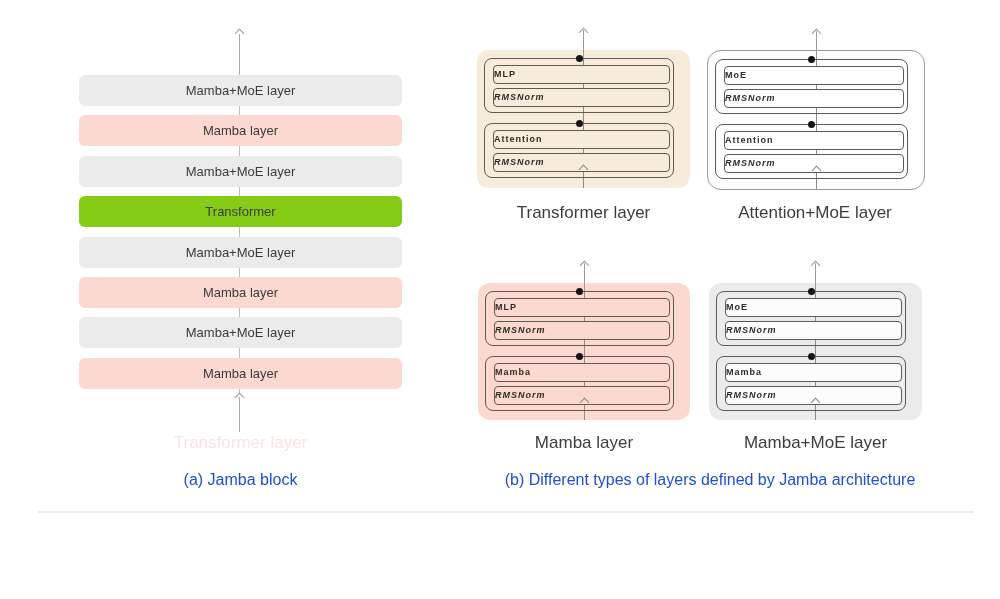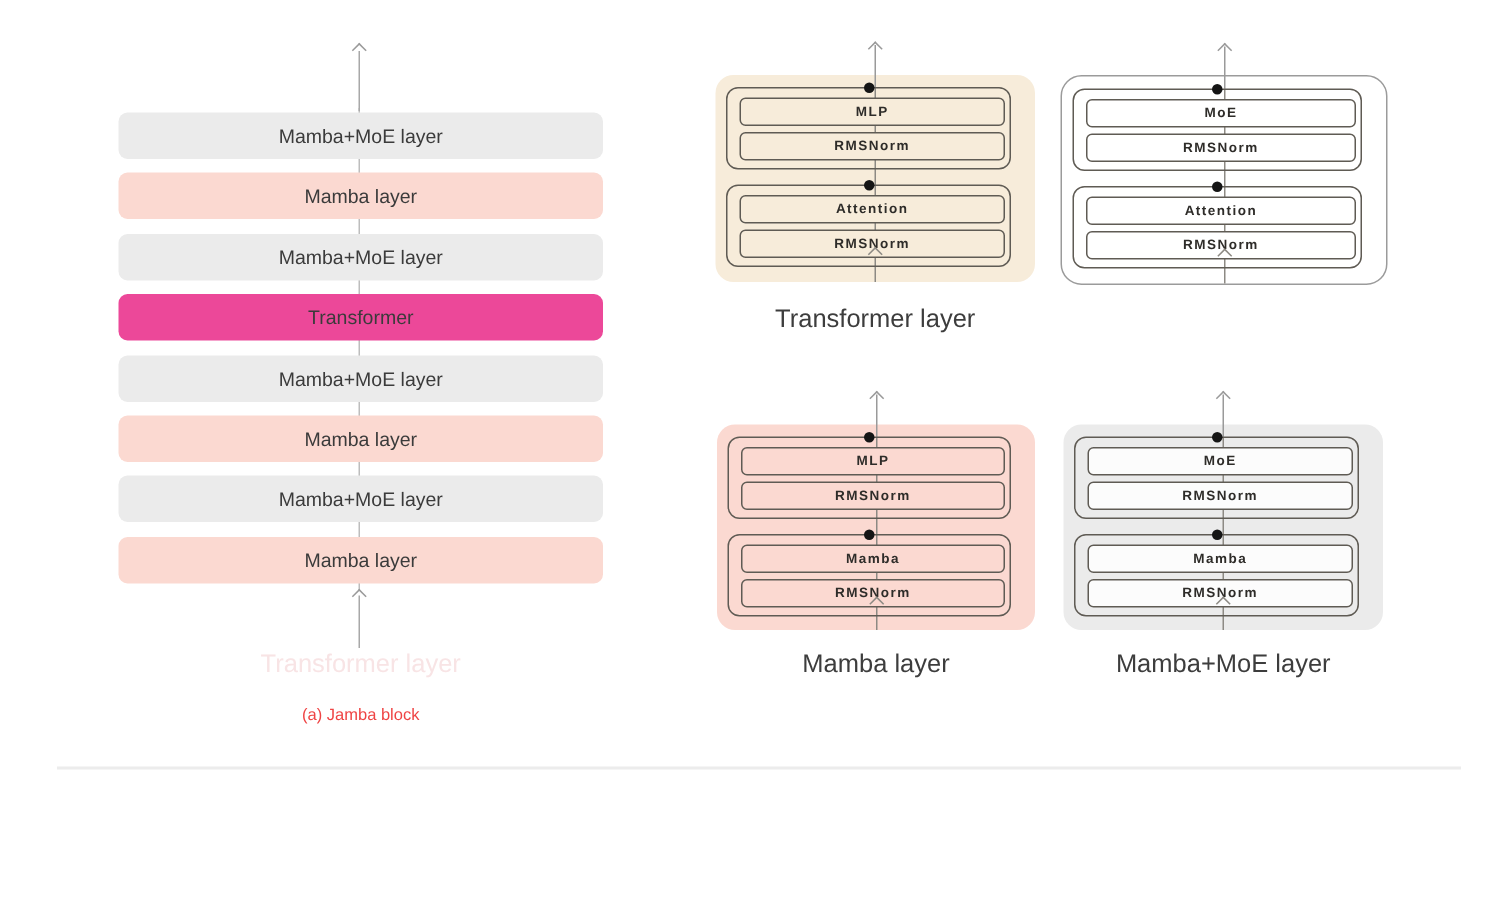--- a/index.html
+++ b/index.html
@@ -7,35 +7,35 @@
     position:relative;width:1000px;height:599px;background:#ffffff;overflow:hidden;
     font-family:"Liberation Sans","DejaVu Sans",sans-serif;
   }
   
   .stack-line{position:absolute;left:239px;top:72px;width:1px;height:322px;background:#bdbdbd;z-index:0;}
   .row{position:absolute;left:79px;width:323px;height:31px;border-radius:6px;z-index:1;
        display:flex;align-items:center;justify-content:center;
        font-size:13px;color:#3b3b3b;}
   .t-gray{background:#ebebeb;}
   .t-pink{background:#fbd9d1;}
-  .t-tan{background:#ec4899;}
+  .t-tan{background:#84cc16;}
   .r0{top:75px;}.r1{top:115px;}.r2{top:156px;}.r3{top:196px;}
   .r4{top:237px;}.r5{top:277px;}.r6{top:317px;}.r7{top:358px;}
 
   .vseg{position:absolute;width:1px;background:#a8a8a8;z-index:1;}
   .chev{position:absolute;width:6px;height:6px;border-left:1.3px solid #9a9a9a;border-top:1.3px solid #9a9a9a;
         transform:rotate(45deg);z-index:3;}
   .a-top-line{left:239px;top:34px;height:40px;}
   .a-top-chev{left:236px;top:30px;}
   .a-bot-line{left:239px;top:397px;height:35px;}
   .a-bot-chev{left:236px;top:394px;}
 
   .ghost{position:absolute;left:79px;width:323px;top:433px;text-align:center;
          font-size:17px;color:#f8e4e5;z-index:1;}
-  .cap-small{position:absolute;font-size:11px;color:#ef4444;text-align:center;}
+  .cap-small{position:absolute;font-size:16px;color:#1d4ed8;text-align:center;}
   .cap-a{left:79px;width:323px;top:471px;}
   .cap-b{left:477px;width:466px;top:471px;}
 
   
   .card{position:absolute;border-radius:12px;z-index:1;}
   .card.c-tan{background:#f7ecda;}
   .card.c-pink{background:#fbd9d1;}
   .card.c-gray{background:#ebebeb;}
   .card.c-white{background:#ffffff;border:1px solid #9b9b9b;border-radius:14px;}
   .card-0{left:477px;top:50px;width:213px;height:138px;}
@@ -46,23 +46,23 @@
   .vline{position:absolute;left:calc(50% - .5px);top:8px;bottom:0;width:1px;background:#8d8a84;z-index:1;}
   .out-line{position:absolute;left:calc(50% - .5px);top:-20px;height:28px;width:1px;background:#9a9a9a;z-index:1;}
   .out-chev{left:calc(50% - 3.5px);top:-21px;}
   .in-chev{left:calc(50% - 3.5px);top:116px;border-color:#8d8a84;}
 
   .group{position:absolute;left:7px;right:16px;height:53px;border:1px solid #5f5b54;border-radius:8px;z-index:2;}
   .g1{top:8px;}
   .g2{top:73px;}
   .dot{position:absolute;left:50%;top:-4px;margin-left:-3.5px;width:7px;height:7px;background:#151515;border-radius:50%;z-index:4;}
   .gbox{position:absolute;left:8px;right:3px;height:17px;border:1px solid #5f5b54;border-radius:4px;
-        text-align:center;line-height:17px;font-size:9px;font-weight:bold;letter-spacing:1px;color:#2e2c29;z-index:3;}
+        text-align:left;line-height:17px;font-size:9px;font-weight:bold;letter-spacing:1px;color:#2e2c29;z-index:3;}
   .b1{top:6px;}
-  .b2{top:29px;}
+  .b2{top:29px;font-style:italic;}
   .c-tan .gbox{background:#f7ecda;}
   .c-pink .gbox{background:#fbd9d1;}
   .c-gray .gbox{background:#fcfcfc;}
   .c-white .gbox{background:#ffffff;}
 
   .card-caption{position:absolute;text-align:center;font-size:17px;color:#3d3d3d;}
   .cc-0{left:477px;width:213px;top:203px;}
   .cc-1{left:707px;width:216px;top:203px;}
   .cc-2{left:478px;width:212px;top:433px;}
   .cc-3{left:709px;width:213px;top:433px;}
@@ -138,20 +138,21 @@
       <div class="gbox b1">MoE</div>
       <div class="gbox b2">RMSNorm</div>
     </div>
     <div class="group g2">
       <span class="dot"></span>
       <div class="gbox b1">Attention</div>
       <div class="gbox b2">RMSNorm</div>
     </div>
     <div class="chev in-chev"></div>
   </div>
+  <div class="card-caption cc-1">Attention+MoE layer</div>
 
   <div class="card card-2 c-pink">
     <div class="vline"></div>
     <div class="out-line"></div>
     <div class="chev out-chev"></div>
     <div class="group g1">
       <span class="dot"></span>
       <div class="gbox b1">MLP</div>
       <div class="gbox b2">RMSNorm</div>
     </div>
@@ -175,18 +176,19 @@
     </div>
     <div class="group g2">
       <span class="dot"></span>
       <div class="gbox b1">Mamba</div>
       <div class="gbox b2">RMSNorm</div>
     </div>
     <div class="chev in-chev"></div>
   </div>
   <div class="card-caption cc-3">Mamba+MoE layer</div>
 
+  <div class="cap-small cap-b">(b) Different types of layers defined by Jamba architecture</div>
 
   <div class="divider"></div>
   <div class="footnote">
   </div>
 
 </div>
 
 </body></html>

